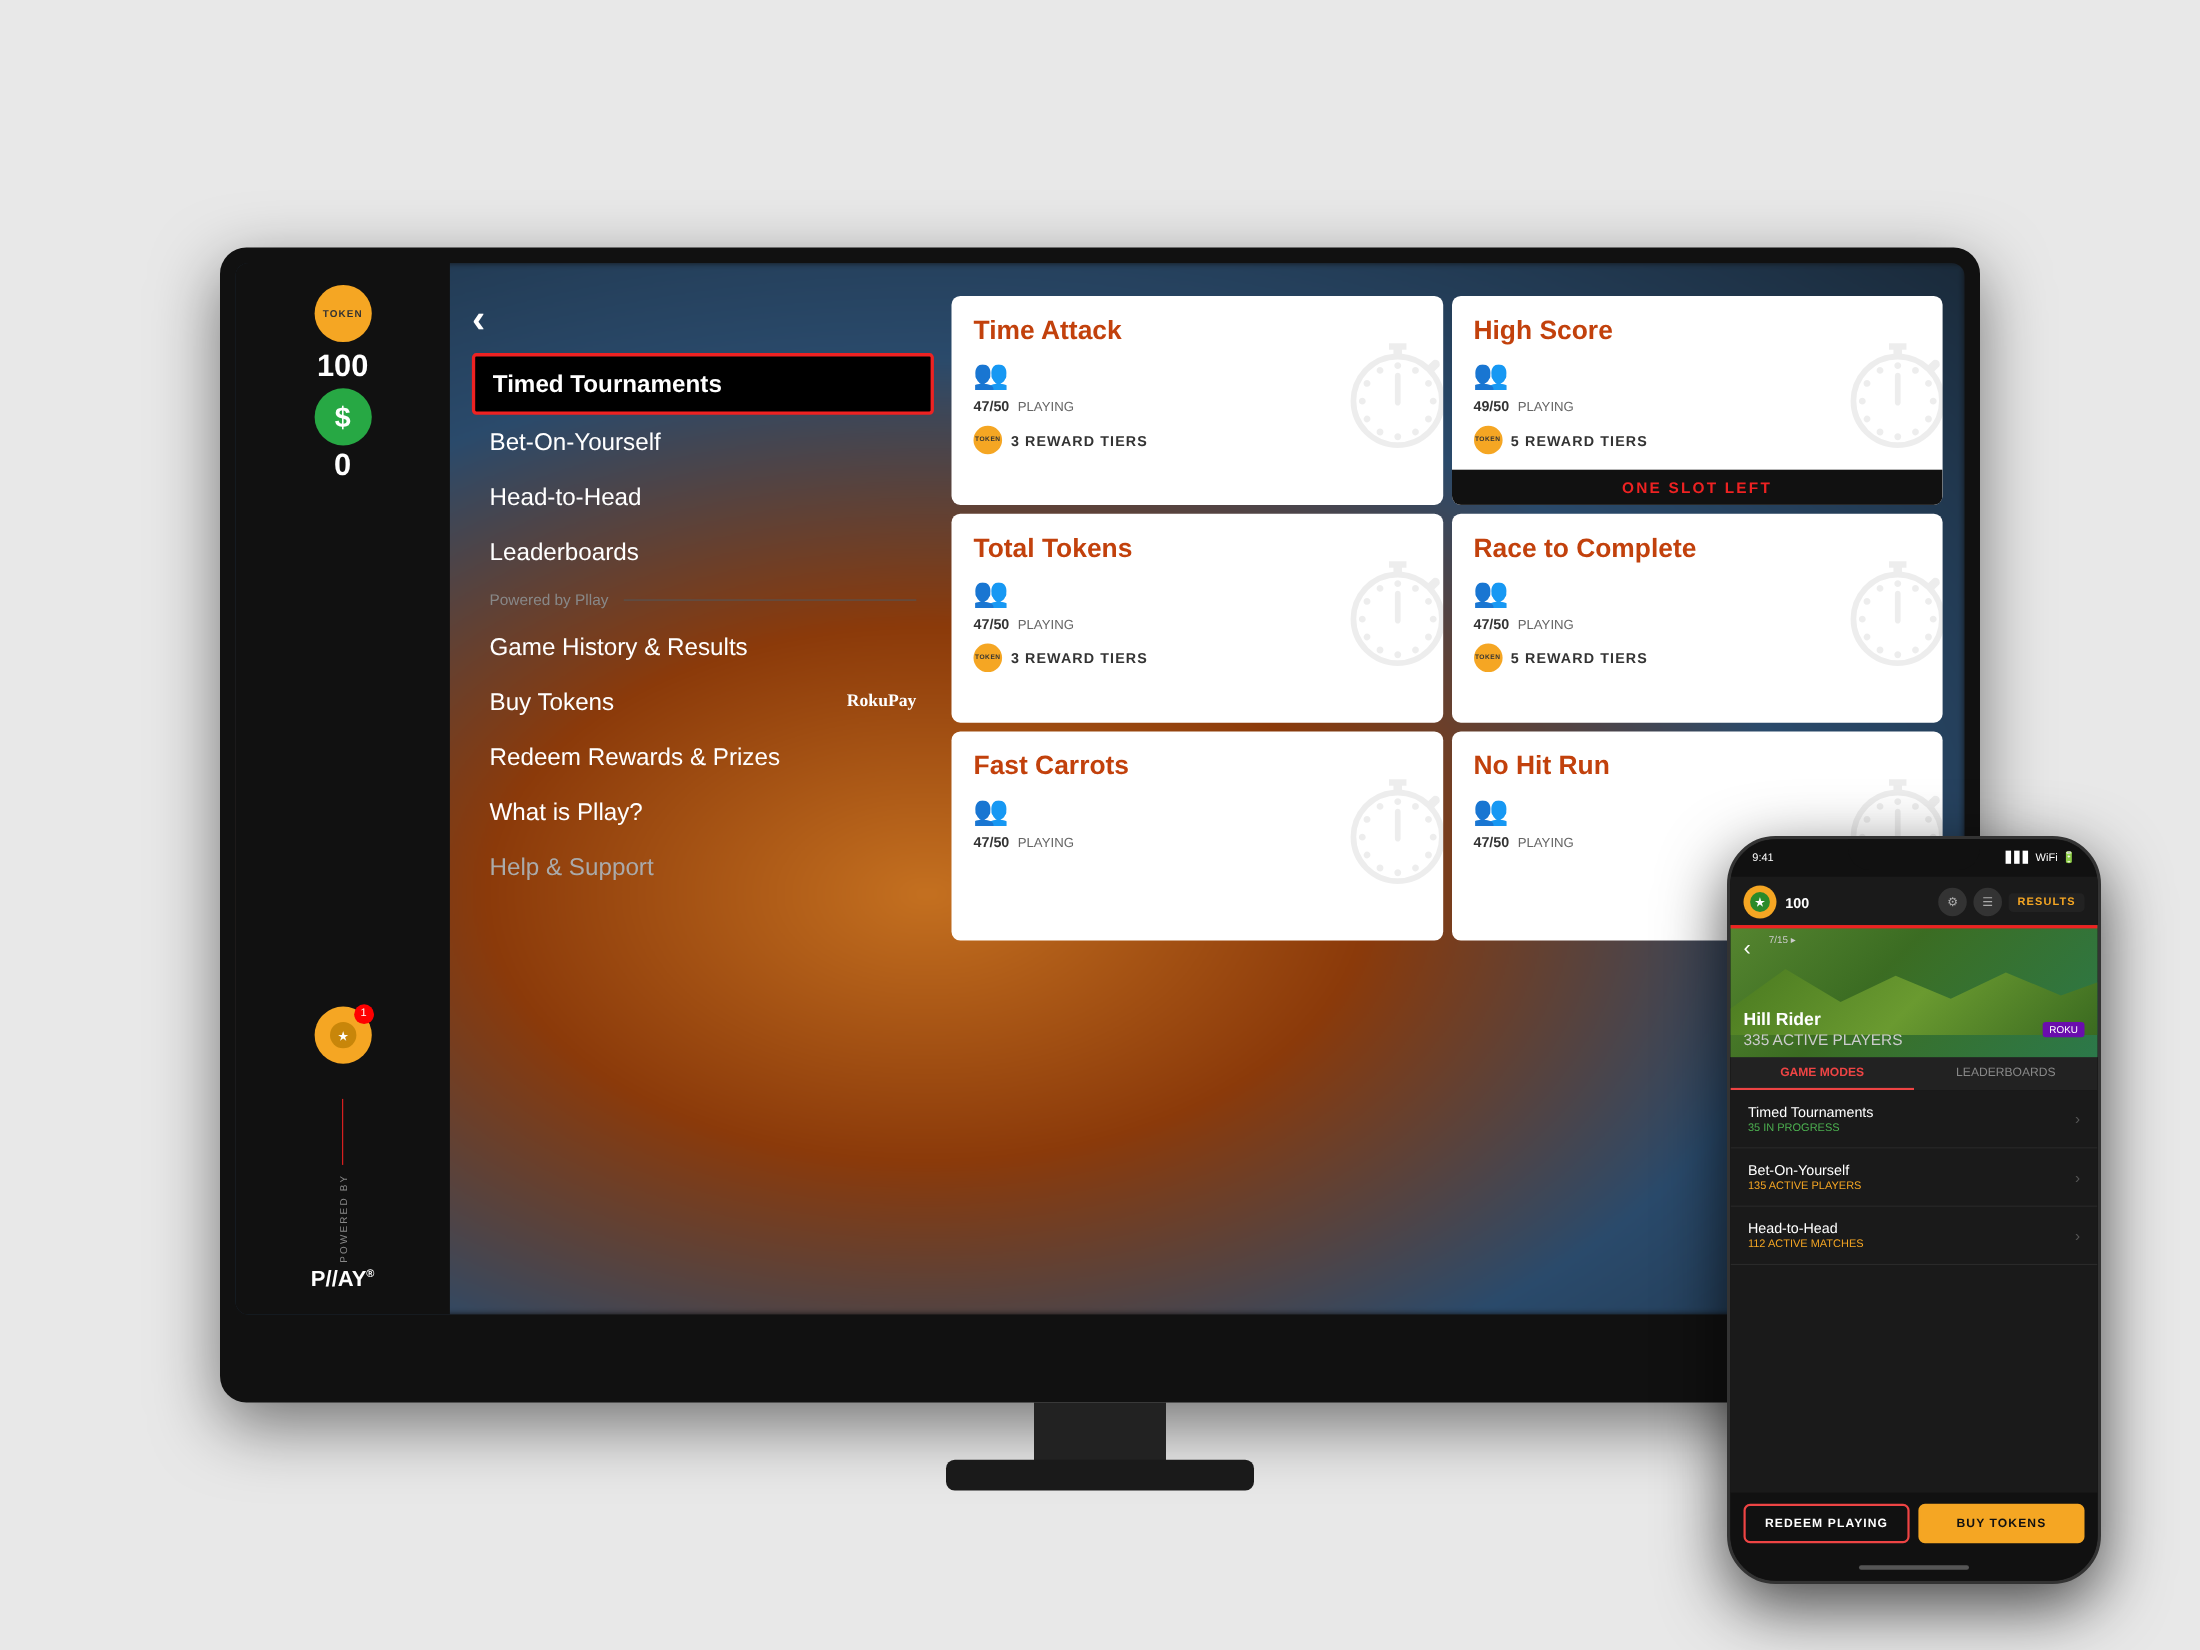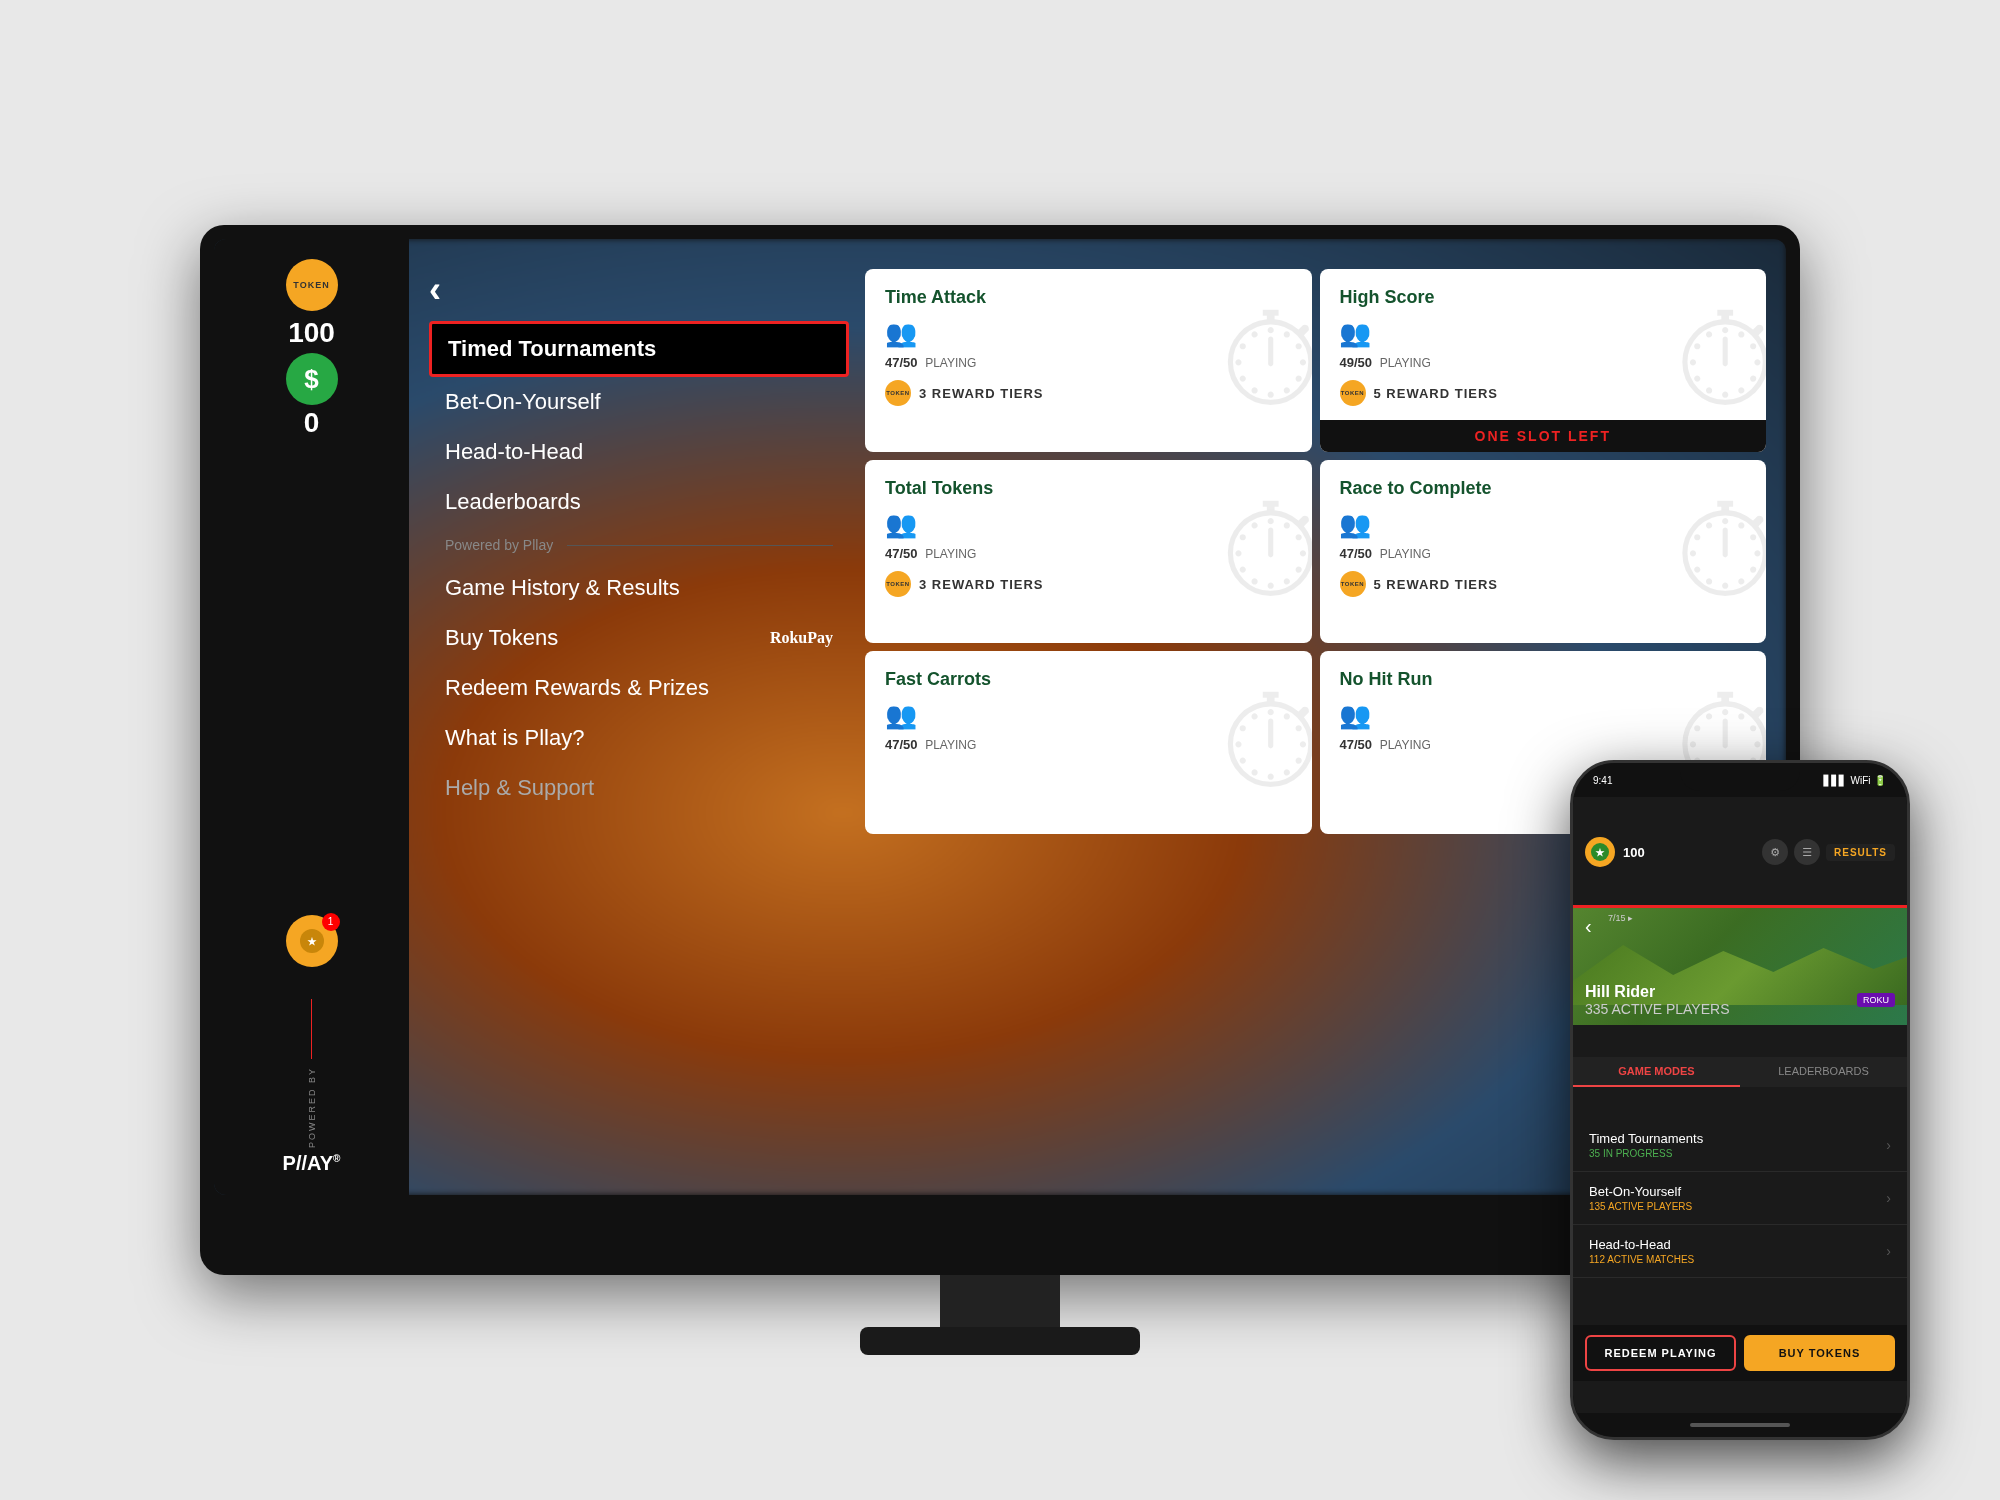--- a/index.html
+++ b/index.html
@@ -250,23 +250,23 @@
     .card-bg-icon {
       position: absolute;
       right: -10px;
       top: 50%;
       transform: translateY(-50%);
       opacity: 0.07;
       font-size: 130px;
     }
 
     .card-title {
-      font-size: 18px;
-      font-weight: bold;
-      color: #14532d;
+      font-size: 24px;
+      font-weight: bold;
+      color: #c2410c;
       margin-bottom: 10px;
     }
 
     .card-players {
       display: flex;
       align-items: center;
       gap: 8px;
       font-size: 14px;
       color: #333;
       margin-bottom: 6px;
@@ -342,21 +342,20 @@
     }
 
     .phone-screen {
       position: absolute;
       inset: 0;
       background: #1a1a1a;
       border-radius: 42px;
       overflow: hidden;
       display: flex;
       flex-direction: column;
-      gap: 32px;
     }
 
     .phone-status-bar {
       height: 34px;
       background: #111;
       display: flex;
       align-items: center;
       justify-content: space-between;
       padding: 0 20px;
       flex-shrink: 0;

